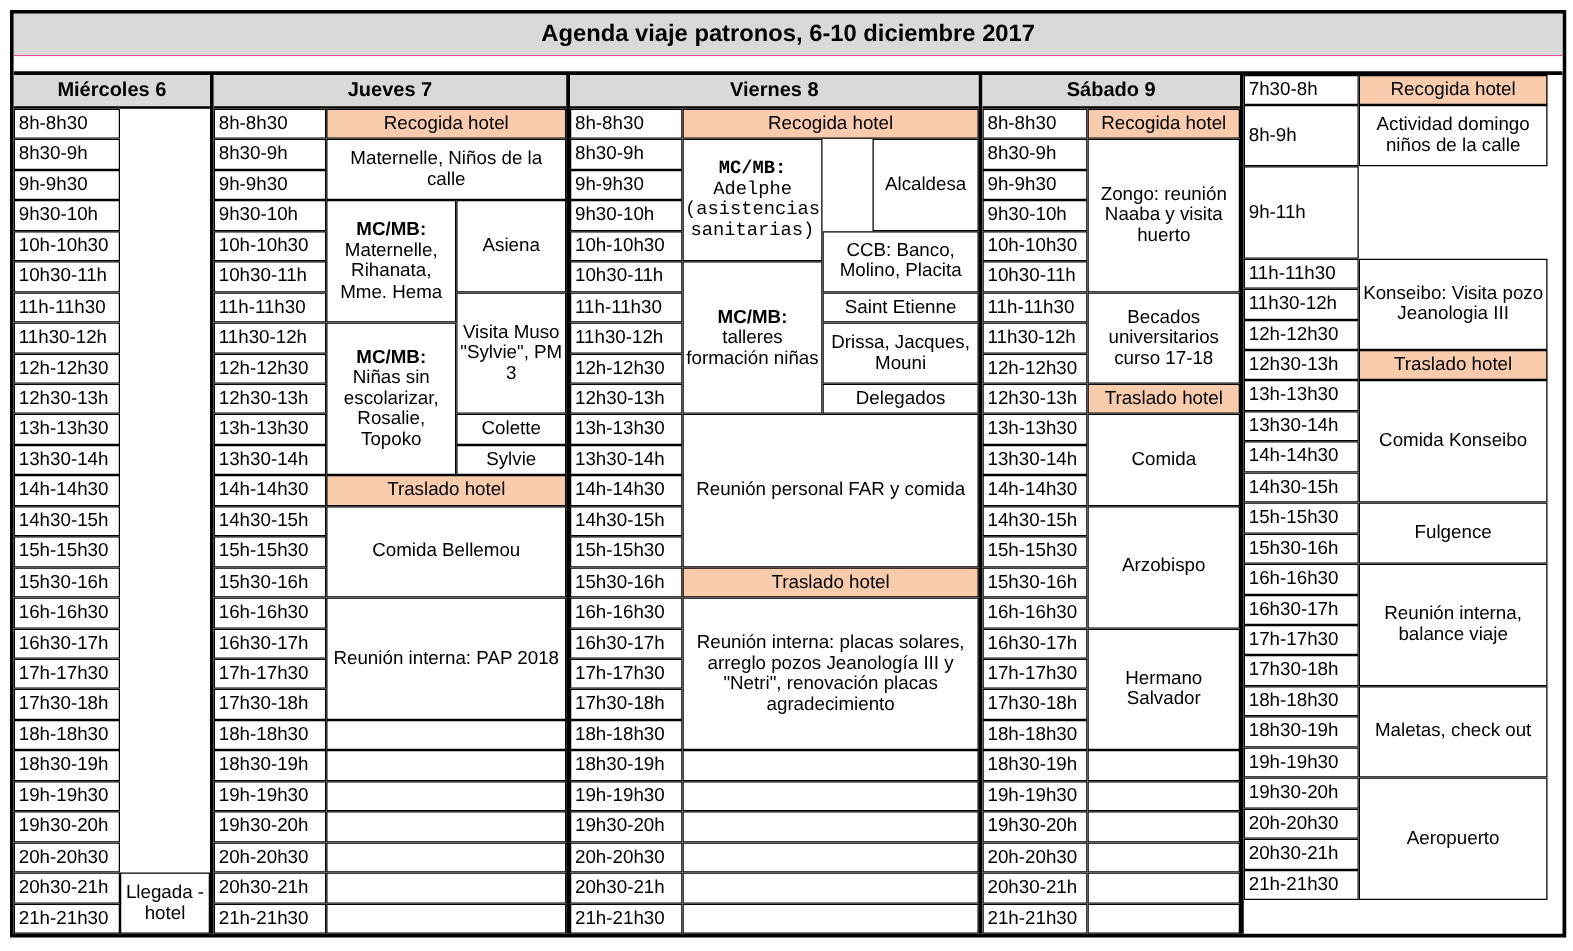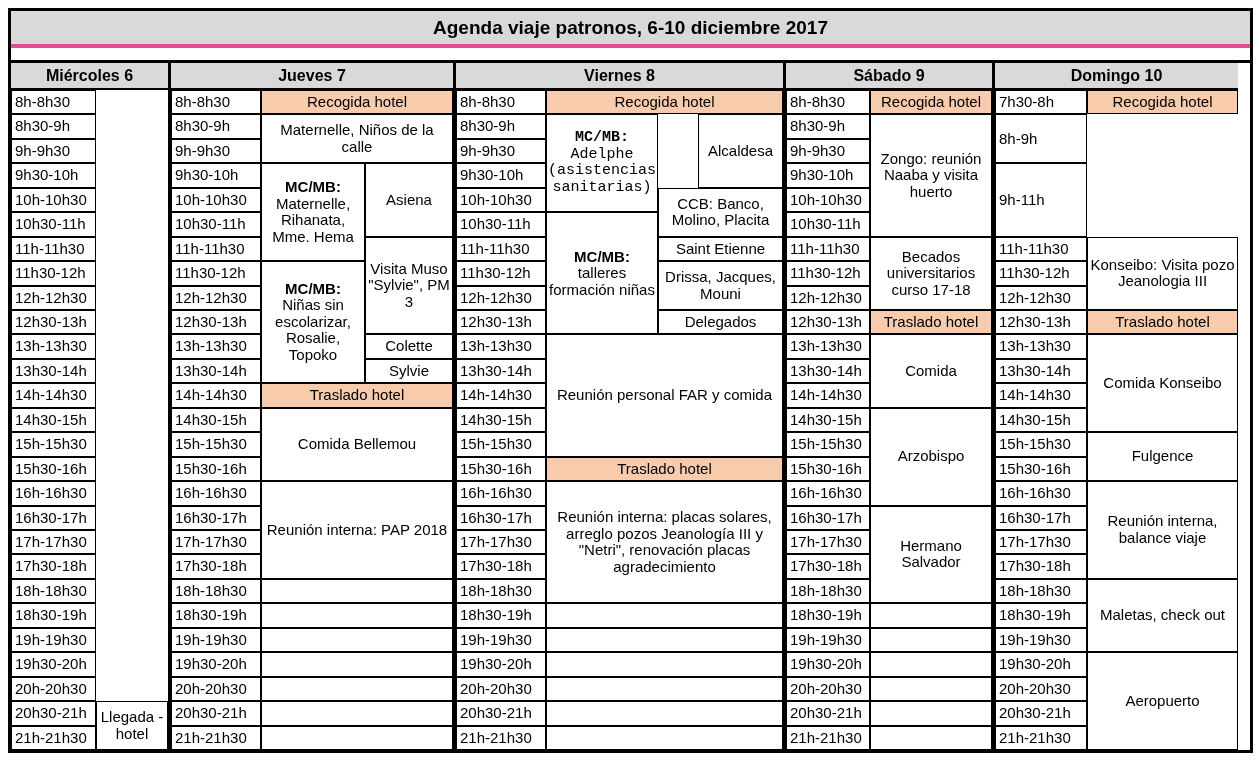--- a/index.html
+++ b/index.html
@@ -1,19 +1,19 @@
 <!DOCTYPE html>
 <html><head>
 <meta charset="utf-8">
 <style>
   html,body{margin:0;padding:0;background:#fff;}
   body{width:1258px;height:761px;position:relative;overflow:hidden;
        font-family:"Liberation Sans","DejaVu Sans",sans-serif;color:#000;}
   .sheet{position:absolute;top:8px;left:8px;width:1239px;border:3px solid #000;background:#fff;}
-  .title-row{height:33px;background:#d9d9d9;border-bottom:4px solid #ec4899;
+  .title-row{height:33px;background:#d9d9d9;border-bottom:1px solid #ec4899;
              display:flex;align-items:center;justify-content:center;
              font-weight:bold;font-size:19px;}
   .spacer{height:12px;background:#fff;border-bottom:3px solid #000;}
   .days{display:flex;align-items:stretch;}
   .day{display:flex;flex-direction:column;box-sizing:border-box;}
   .day + .day{border-left:3px solid #000;}
   .day-mie{width:157px}.day-jue{width:285px}.day-vie{width:330px}.day-sab{width:209px}.day-dom{width:246px}
   .day-header{height:25px;background:#d9d9d9;border-bottom:2px solid #000;
               display:flex;align-items:center;justify-content:center;
               font-weight:bold;font-size:16px;}
@@ -269,21 +269,20 @@
           </div>
           <div class="cell act" style="grid-area: 22 / 2 / span 1 / -1;"></div>
           <div class="cell act" style="grid-area: 23 / 2 / span 1 / -1;"></div>
           <div class="cell act" style="grid-area: 24 / 2 / span 1 / -1;"></div>
           <div class="cell act" style="grid-area: 25 / 2 / span 1 / -1;"></div>
           <div class="cell act" style="grid-area: 26 / 2 / span 1 / -1;"></div>
           <div class="cell act" style="grid-area: 27 / 2 / span 1 / -1;"></div>
         </div>
       </div>
       <div class="day day-dom">
-        <div class="day-header">Domingo 10</div>
         <div class="day-grid grid-dom">
           <div class="cell time" style="grid-area: 1 / 1 / span 1;">7h30-8h</div>
           <div class="cell time" style="grid-area: 2 / 1 / span 2;">8h-9h</div>
           <div class="cell time" style="grid-area: 4 / 1 / span 3;">9h-11h</div>
           <div class="cell time" style="grid-area: 7 / 1 / span 1;">11h-11h30</div>
           <div class="cell time" style="grid-area: 8 / 1 / span 1;">11h30-12h</div>
           <div class="cell time" style="grid-area: 9 / 1 / span 1;">12h-12h30</div>
           <div class="cell time" style="grid-area: 10 / 1 / span 1;">12h30-13h</div>
           <div class="cell time" style="grid-area: 11 / 1 / span 1;">13h-13h30</div>
           <div class="cell time" style="grid-area: 12 / 1 / span 1;">13h30-14h</div>
@@ -298,20 +297,23 @@
           <div class="cell time" style="grid-area: 21 / 1 / span 1;">18h-18h30</div>
           <div class="cell time" style="grid-area: 22 / 1 / span 1;">18h30-19h</div>
           <div class="cell time" style="grid-area: 23 / 1 / span 1;">19h-19h30</div>
           <div class="cell time" style="grid-area: 24 / 1 / span 1;">19h30-20h</div>
           <div class="cell time" style="grid-area: 25 / 1 / span 1;">20h-20h30</div>
           <div class="cell time" style="grid-area: 26 / 1 / span 1;">20h30-21h</div>
           <div class="cell time" style="grid-area: 27 / 1 / span 1;">21h-21h30</div>
           <div class="cell act orange" style="grid-area: 1 / 2 / span 1 / -1;">
             <span class="wrap"><span>Recogida hotel</span></span>
           </div>
+          <div class="cell act" style="grid-area: 2 / 2 / span 2 / -1;">
+            <span class="wrap"><span>Actividad domingo niños de la calle</span></span>
+          </div>
           <div class="cell act" style="grid-area: 7 / 2 / span 3 / -1;">
             <span class="wrap"><span>Konseibo: Visita pozo Jeanologia III</span></span>
           </div>
           <div class="cell act orange" style="grid-area: 10 / 2 / span 1 / -1;">
             <span class="wrap"><span>Traslado hotel</span></span>
           </div>
           <div class="cell act" style="grid-area: 11 / 2 / span 4 / -1;">
             <span class="wrap"><span>Comida Konseibo</span></span>
           </div>
           <div class="cell act" style="grid-area: 15 / 2 / span 2 / -1;">

